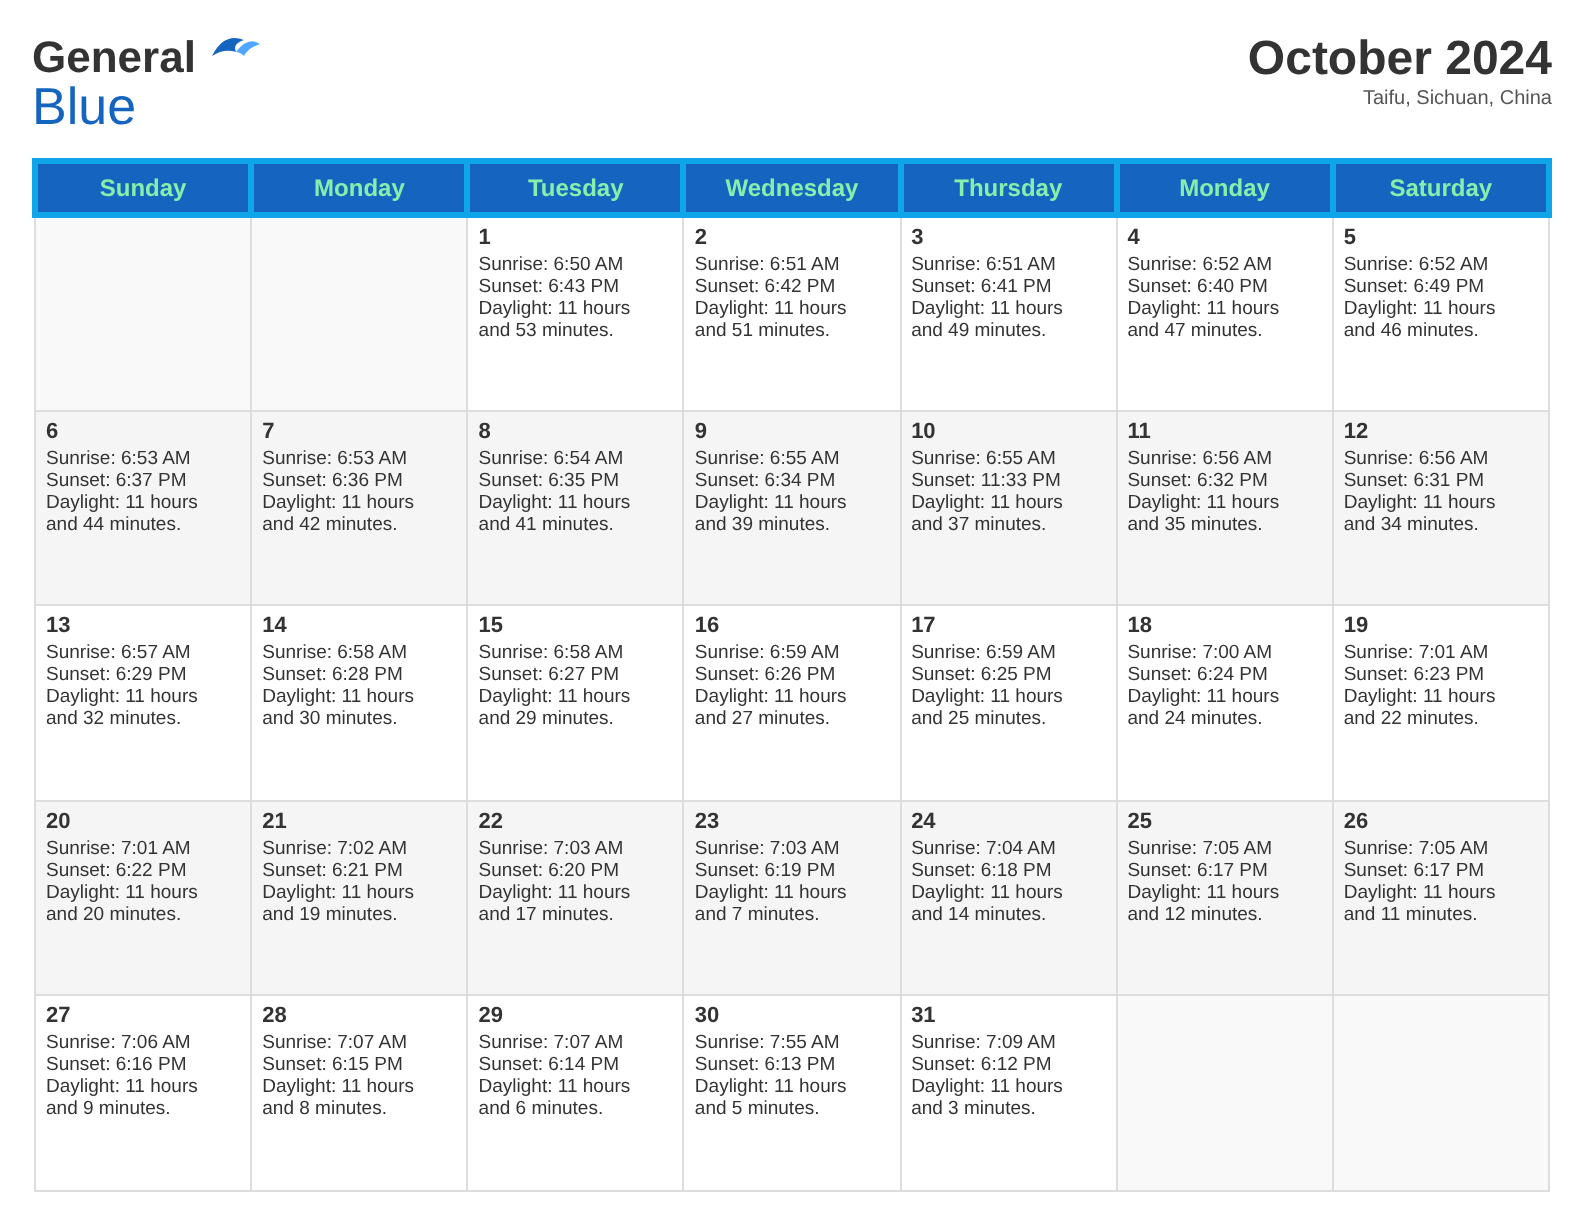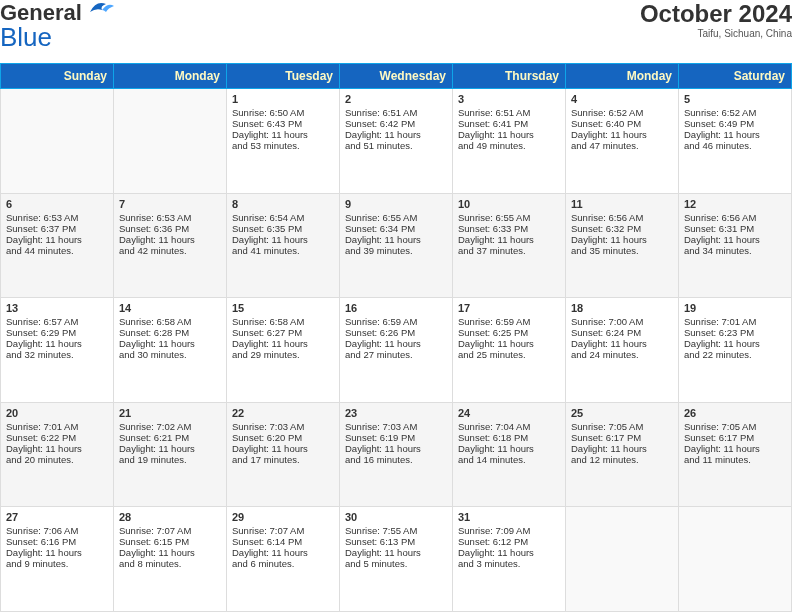--- a/index.html
+++ b/index.html
@@ -6,21 +6,21 @@
     body {
       font-family: Arial, sans-serif;
       background: #fff;
       width: 792px;
       height: 612px;
       overflow: hidden;
     }
     .page {
       width: 792px;
       height: 612px;
-      padding: 0;
+      padding: 16px;
       display: flex;
       flex-direction: column;
     }
     .header {
       display: flex;
       justify-content: space-between;
       align-items: flex-start;
       margin-bottom: 10px;
     }
     .logo {
@@ -42,25 +42,25 @@
     }
     .calendar {
       flex: 1;
       border: 1px solid #ccc;
       border-collapse: collapse;
       width: 100%;
       table-layout: fixed;
     }
     .calendar th {
       background: #1565c0;
-      color: #fef9c3;
-      text-align: right;
+      color: #86efac;
+      text-align: center;
       padding: 5px 6px;
       font-size: 12px;
-      border: 1px solid #0ea5e9;
+      border: 3px solid #0ea5e9;
     }
     .calendar td {
       vertical-align: top;
       padding: 4px 5px;
       border: 1px solid #ddd;
       font-size: 9.5px;
       color: #333;
       background: #fff;
       height: 80px;
     }
@@ -175,21 +175,21 @@
           <td>
             <span class="day-num">9</span>
             <div>Sunrise: 6:55 AM</div>
             <div>Sunset: 6:34 PM</div>
             <div>Daylight: 11 hours</div>
             <div>and 39 minutes.</div>
           </td>
           <td>
             <span class="day-num">10</span>
             <div>Sunrise: 6:55 AM</div>
-            <div>Sunset: 6:33 PM</div>
+            <div>Sunset: 11:33 PM</div>
             <div>Daylight: 11 hours</div>
             <div>and 37 minutes.</div>
           </td>
           <td>
             <span class="day-num">11</span>
             <div>Sunrise: 6:56 AM</div>
             <div>Sunset: 6:32 PM</div>
             <div>Daylight: 11 hours</div>
             <div>and 35 minutes.</div>
           </td>
@@ -272,21 +272,21 @@
             <div>Sunrise: 7:03 AM</div>
             <div>Sunset: 6:20 PM</div>
             <div>Daylight: 11 hours</div>
             <div>and 17 minutes.</div>
           </td>
           <td>
             <span class="day-num">23</span>
             <div>Sunrise: 7:03 AM</div>
             <div>Sunset: 6:19 PM</div>
             <div>Daylight: 11 hours</div>
-            <div>and 16 minutes.</div>
+            <div>and 7 minutes.</div>
           </td>
           <td>
             <span class="day-num">24</span>
             <div>Sunrise: 7:04 AM</div>
             <div>Sunset: 6:18 PM</div>
             <div>Daylight: 11 hours</div>
             <div>and 14 minutes.</div>
           </td>
           <td>
             <span class="day-num">25</span>

